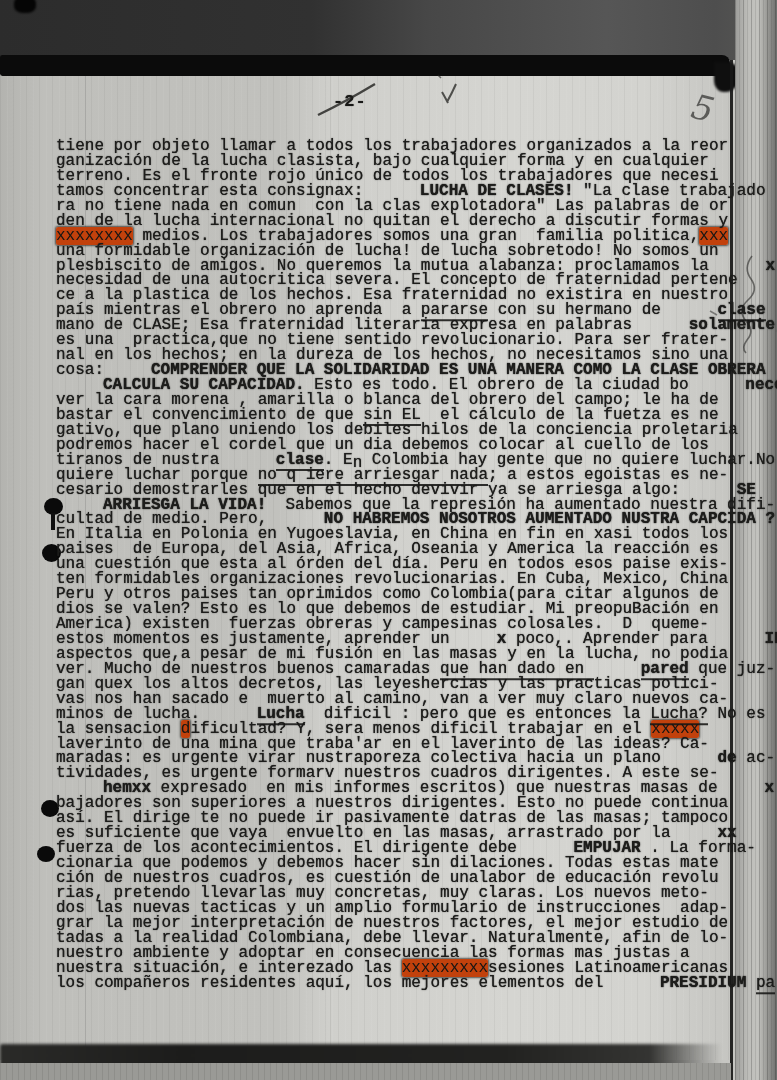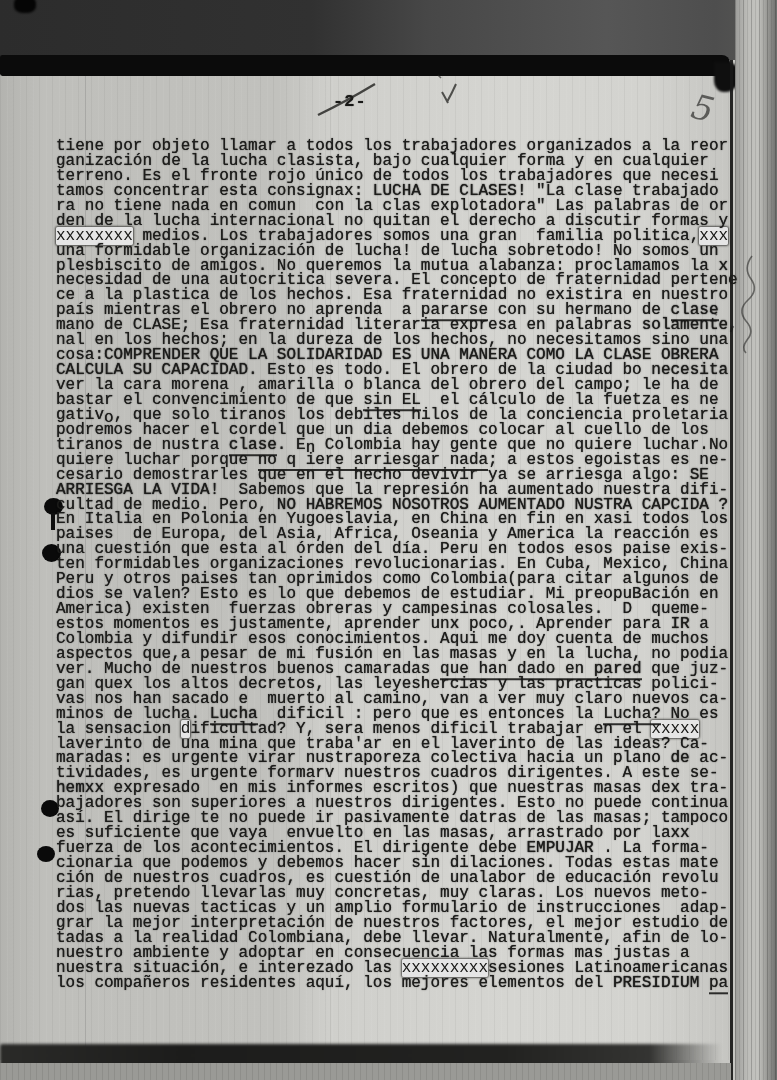--- a/index.html
+++ b/index.html
@@ -50,22 +50,22 @@
   .ink-dot{position:absolute;background:#0a0a0a;border-radius:50%;filter:blur(.5px);}
   .dot-tail{position:absolute;background:#0f0f0f;filter:blur(.5px);}
 
   
   #text-block{position:absolute;left:56px;top:139px;width:676px;color:#1d1d1b;
     font-size:16px;line-height:14.95px;letter-spacing:0;
     text-shadow:0 0 .7px rgba(15,15,15,.85),0 0 2px rgba(30,30,30,.25);}
   .tl{white-space:pre;height:14.95px;}
   .tl:nth-child(3n){transform:translateY(.3px);}
   .u{border-bottom:2px solid rgba(22,22,20,.88);}
-  .b{font-weight:normal;text-shadow:0 0 1px rgba(5,5,5,.95),0 0 2px rgba(20,20,20,.4);}
-  .k{background:#e5e5e5;color:#161614;border-radius:2px;
+  .b{font-weight:bold;text-shadow:0 0 1px rgba(5,5,5,.95),0 0 2px rgba(20,20,20,.4);margin-left:47px;}
+  .k{background:#c2410c;color:#161614;border-radius:2px;
      box-shadow:0 0 2px 1px rgba(18,18,16,.65);text-shadow:none;}
   .s{position:relative;top:3px;}
 
   .page-number{position:absolute;left:333px;top:92px;color:#181816;font-size:17px;
     font-weight:bold;letter-spacing:1px;text-shadow:0 0 1px rgba(10,10,10,.8);}
   .hand-five{position:absolute;left:692px;top:88px;color:rgba(40,40,38,.68);
     font-family:"DejaVu Serif",serif;font-style:italic;font-size:34px;
     transform:rotate(14deg);}
   #marks{position:absolute;left:0;top:0;pointer-events:none;}
 </style>
@@ -112,41 +112,41 @@
       <div class="tl"><span>tamos concentrar esta consignax: </span><span class="b">LUCHA DE CLASES!</span><span> "La clase trabajado</span></div>
       <div class="tl"><span>ra no tiene nada en comun  con la clas explotadora" Las palabras de or</span></div>
       <div class="tl"><span>den de la lucha internacional no quitan el derecho a discutir formas y</span></div>
       <div class="tl"><span class="k">xxxxxxxx</span><span> medios. Los trabajadores somos una gran  familia politica,</span><span class="k">xxx</span></div>
       <div class="tl"><span>una formidable organización de lucha! de lucha sobretodo! No somos un</span></div>
       <div class="tl"><span>plesbiscito de amigos. No queremos la mutua alabanza: proclamamos la </span><span class="b">x</span></div>
       <div class="tl"><span>necesidad de una autocritica severa. El concepto de fraternidad pertene</span></div>
       <div class="tl"><span>ce a la plastica de los hechos. Esa fraternidad no existira en nuestro</span></div>
       <div class="tl"><span>país mientras el obrero no aprenda  a </span><span class="u">pararse</span><span> con su hermano de </span><span class="u b">clase</span></div>
       <div class="tl"><span>mano de CLASE; Esa fraternidad literaria expresa en palabras </span><span class="b">solamente</span><span>,</span></div>
+      <div class="tl"><span>es una  practica,que no tiene sentido revolucionario. Para ser frater-</span></div>
       <div class="tl"><span>nal en los hechos; en la dureza de los hechos, no necesitamos sino una</span></div>
       <div class="tl"><span>cosa:</span><span class="b">COMPRENDER QUE LA SOLIDARIDAD ES UNA MANERA COMO LA CLASE OBRERA</span></div>
       <div class="tl"><span class="b">CALCULA SU CAPACIDAD.</span><span> Esto es todo. El obrero de la ciudad bo </span><span class="b">necesita</span></div>
       <div class="tl"><span>ver la cara morena , amarilla o blanca del obrero del campo; le ha de</span></div>
       <div class="tl"><span>bastar el convencimiento de que </span><span class="u">sin EL</span><span>  el cálculo de la fuetza es ne</span></div>
-      <div class="tl"><span>gativ</span><span class="s">o</span><span>, que solo tiranos los debiles hilos de la conciencia proletaria</span></div>
+      <div class="tl"><span>gativ</span><span class="s">o</span><span>, que plano uniendo los debiles hilos de la conciencia proletaria</span></div>
       <div class="tl"><span>podremos hacer el cordel que un dia debemos colocar al cuello de los</span></div>
       <div class="tl"><span>tiranos de nustra </span><span class="u b">clase</span><span>. E</span><span class="s">n</span><span> Colombia hay gente que no quiere luchar.No</span></div>
       <div class="tl"><span>quiere luchar porque </span><span class="u">no q iere arriesgar nada</span><span>; a estos egoistas es ne-</span></div>
       <div class="tl"><span>cesario demostrarles que en el hecho devivir ya se arriesga algo: </span><span class="b">SE</span></div>
       <div class="tl"><span class="b">ARRIESGA LA VIDA!</span><span>  Sabemos que la represión ha aumentado nuestra difi-</span></div>
       <div class="tl"><span>cultad de medio. Pero, </span><span class="b">NO HABREMOS NOSOTROS AUMENTADO NUSTRA CAPCIDA ?</span></div>
       <div class="tl"><span>En Italia en Polonia en Yugoeslavia, en China en fin en xasi todos los</span></div>
       <div class="tl"><span>paises  de Europa, del Asia, Africa, Oseania y America la reacción es</span></div>
       <div class="tl"><span>una cuestión que esta al órden del día. Peru en todos esos paise exis-</span></div>
       <div class="tl"><span>ten formidables organizaciones revolucionarias. En Cuba, Mexico, China</span></div>
       <div class="tl"><span>Peru y otros paises tan oprimidos como Colombia(para citar algunos de</span></div>
       <div class="tl"><span>dios se valen? Esto es lo que debemos de estudiar. Mi preopuBación en</span></div>
       <div class="tl"><span>America) existen  fuerzas obreras y campesinas colosales.  D  queme-</span></div>
       <div class="tl"><span>estos momentos es justamente, aprender un</span><span class="b">x</span><span> poco,. Aprender para </span><span class="b">IR</span><span> a</span></div>
-      <div class="tl"><span>Colombia y difundir esos conocimientos. Aqui me doy cuenta de muchos</span></div>
       <div class="tl"><span>aspectos que,a pesar de mi fusión en las masas y en la lucha, no podia</span></div>
       <div class="tl"><span>ver. Mucho de nuestros buenos camaradas </span><span class="u">que han dado en </span><span class="u b">pared</span><span> que juz-</span></div>
       <div class="tl"><span>gan quex los altos decretos, las leyeshercias y las practicas polici-</span></div>
       <div class="tl"><span>vas nos han sacado e  muerto al camino, van a ver muy claro nuevos ca-</span></div>
       <div class="tl"><span>minos de lucha. </span><span class="u b">Lucha</span><span>  dificil : pero que es entonces la </span><span class="u">Lucha?</span><span> No es</span></div>
       <div class="tl"><span>la sensacion </span><span class="k">d</span><span>ificultad? Y, sera menos dificil trabajar en el </span><span class="k">xxxxx</span></div>
       <div class="tl"><span>laverinto de una mina que traba'ar en el laverinto de las ideas? Ca-</span></div>
       <div class="tl"><span>maradas: es urgente virar nustraporeza colectiva hacia un plano </span><span class="b">de</span><span> ac-</span></div>
       <div class="tl"><span>tividades, es urgente formarv nuestros cuadros dirigentes. A este se-</span></div>
       <div class="tl"><span class="b">hemxx</span><span> expresado  en mis informes escritos) que nuestras masas de</span><span class="b">x</span><span> tra-</span></div>

